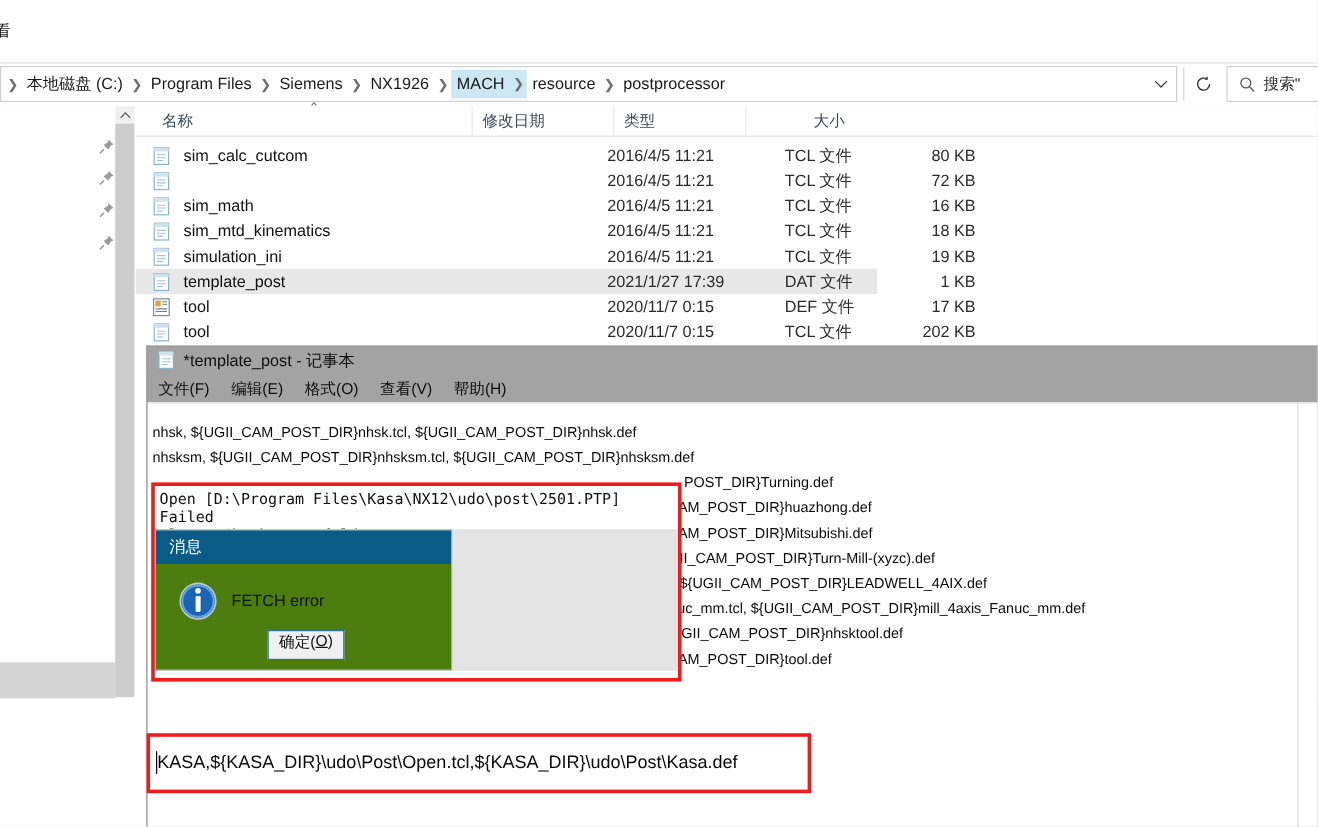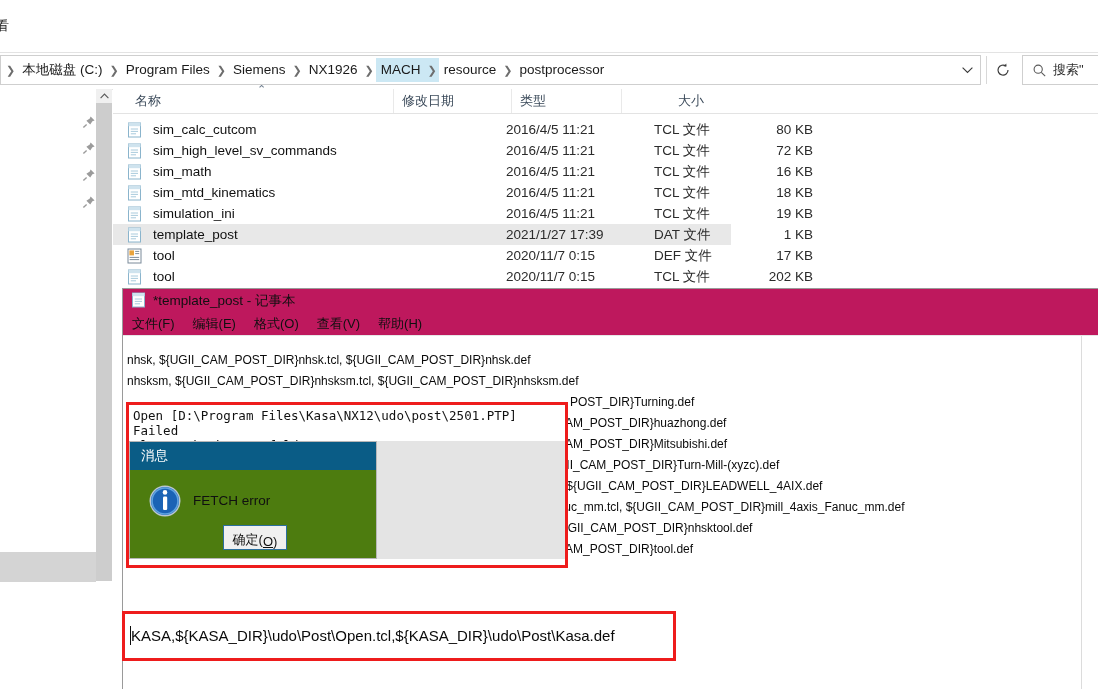--- a/index.html
+++ b/index.html
@@ -68,21 +68,21 @@
   .cell.date{left:393px;color:#2b2b2b;}
   .cell.type{left:541px;color:#2b2b2b;}
   .cell.size{left:600px;width:100px;justify-content:flex-end;color:#2b2b2b;}
   .ficon{position:absolute;left:14px;top:3px;width:15px;height:16px;}
 
   
   .greystrip{position:absolute;left:0;top:552px;width:96px;height:30px;background:#d4d4d4;}
 
   
   #notepad{position:absolute;left:122px;top:288px;width:976px;height:401px;
-      background:#be185d;border-left:1px solid #9a9a9a;border-top:1px solid #9a9a9a;text-decoration:underline;}
+      background:#a3a3a3;border-left:1px solid #9a9a9a;border-top:1px solid #9a9a9a;text-decoration:underline;}
   .np-title{position:absolute;left:0;top:0;height:24px;display:flex;align-items:center;
       font-size:13.5px;color:#101010;}
   .np-title .ico{margin:0 7px 0 8px;}
   .np-menu{position:absolute;left:0;top:24px;width:976px;height:22px;
       display:flex;align-items:center;border-bottom:1px solid #e6e6e6;}
   .np-menu .mi{font-size:13px;color:#101010;padding:0 9px;}
   .np-body{position:absolute;left:0;top:47px;width:958px;height:354px;background:#ffffff;
       overflow:hidden;}
   .np-line{position:absolute;left:4px;font-size:12px;color:#0a0a0a;white-space:nowrap;
       line-height:21px;}
@@ -99,21 +99,21 @@
   .msgdlg{position:absolute;left:3px;top:39px;width:248px;height:118px;background:#f0f0f0;
       border:1px solid #b7b7b7;box-sizing:border-box;}
   .msgdlg .tbar{position:absolute;left:0;top:0;width:246px;height:28px;background:#0a5c86;
       display:flex;align-items:center;}
   .msgdlg .tbar span{font-size:13.5px;color:#ffffff;margin-left:11px;}
   .msgdlg .content{position:absolute;left:0;top:28px;width:246px;height:88px;background:#4d7c0f;}
   .msgdlg .infoico{position:absolute;left:18px;top:14px;width:34px;height:34px;}
   .msgdlg .msgtxt{position:absolute;left:63px;top:23px;font-size:13.5px;color:#101010;}
   .msgdlg .okbtn{position:absolute;left:93px;top:55px;width:64px;height:25px;
       border:1px solid #2b6f9e;background:#f0f0f0;box-sizing:border-box;
-      display:flex;align-items:flex-end;justify-content:center;font-size:13px;color:#101010;}
+      display:flex;align-items:flex-start;justify-content:center;font-size:13px;color:#101010;}
   .msgdlg .okbtn u{text-decoration:underline;}
   .dlgfill{position:absolute;left:251px;top:39px;width:188px;height:118px;background:#e4e4e4;}
 
   
   #kasabox{position:absolute;left:122px;top:611px;width:554px;height:50px;
       border:3px solid #ee1c1c;box-sizing:border-box;background:#ffffff;}
   #kasatext{position:absolute;left:131px;top:627px;font-size:15px;color:#0a0a0a;white-space:nowrap;}
   #kasacaret{position:absolute;left:130px;top:626px;width:1px;height:19px;background:#0a0a0a;}
 </style>
 </head>
@@ -228,21 +228,20 @@
           <span class="cell size">80 KB</span>
         </div>
         <div class="row" style="top: 51px;">
           <span class="ficon"><svg width="15" height="16" viewBox="0 0 15 16">
               <rect x="1.5" y="1" width="12" height="14" fill="#ffffff" stroke="#8ab4cc" stroke-width="1"></rect>
               <rect x="1.5" y="1" width="12" height="3.2" fill="#cfe3ee"></rect>
               <line x1="3.8" y1="7" x2="11" y2="7" stroke="#9ec4d8" stroke-width="0.9"></line>
               <line x1="3.8" y1="9.4" x2="11" y2="9.4" stroke="#9ec4d8" stroke-width="0.9"></line>
               <line x1="3.8" y1="11.8" x2="9" y2="11.8" stroke="#9ec4d8" stroke-width="0.9"></line>
             </svg></span>
-          <span class="cell name">sim_high_level_sv_commands</span>
           <span class="cell date">2016/4/5 11:21</span>
           <span class="cell type">TCL 文件</span>
           <span class="cell size">72 KB</span>
         </div>
         <div class="row" style="top: 72px;">
           <span class="ficon"><svg width="15" height="16" viewBox="0 0 15 16">
               <rect x="1.5" y="1" width="12" height="14" fill="#ffffff" stroke="#8ab4cc" stroke-width="1"></rect>
               <rect x="1.5" y="1" width="12" height="3.2" fill="#cfe3ee"></rect>
               <line x1="3.8" y1="7" x2="11" y2="7" stroke="#9ec4d8" stroke-width="0.9"></line>
               <line x1="3.8" y1="9.4" x2="11" y2="9.4" stroke="#9ec4d8" stroke-width="0.9"></line>

